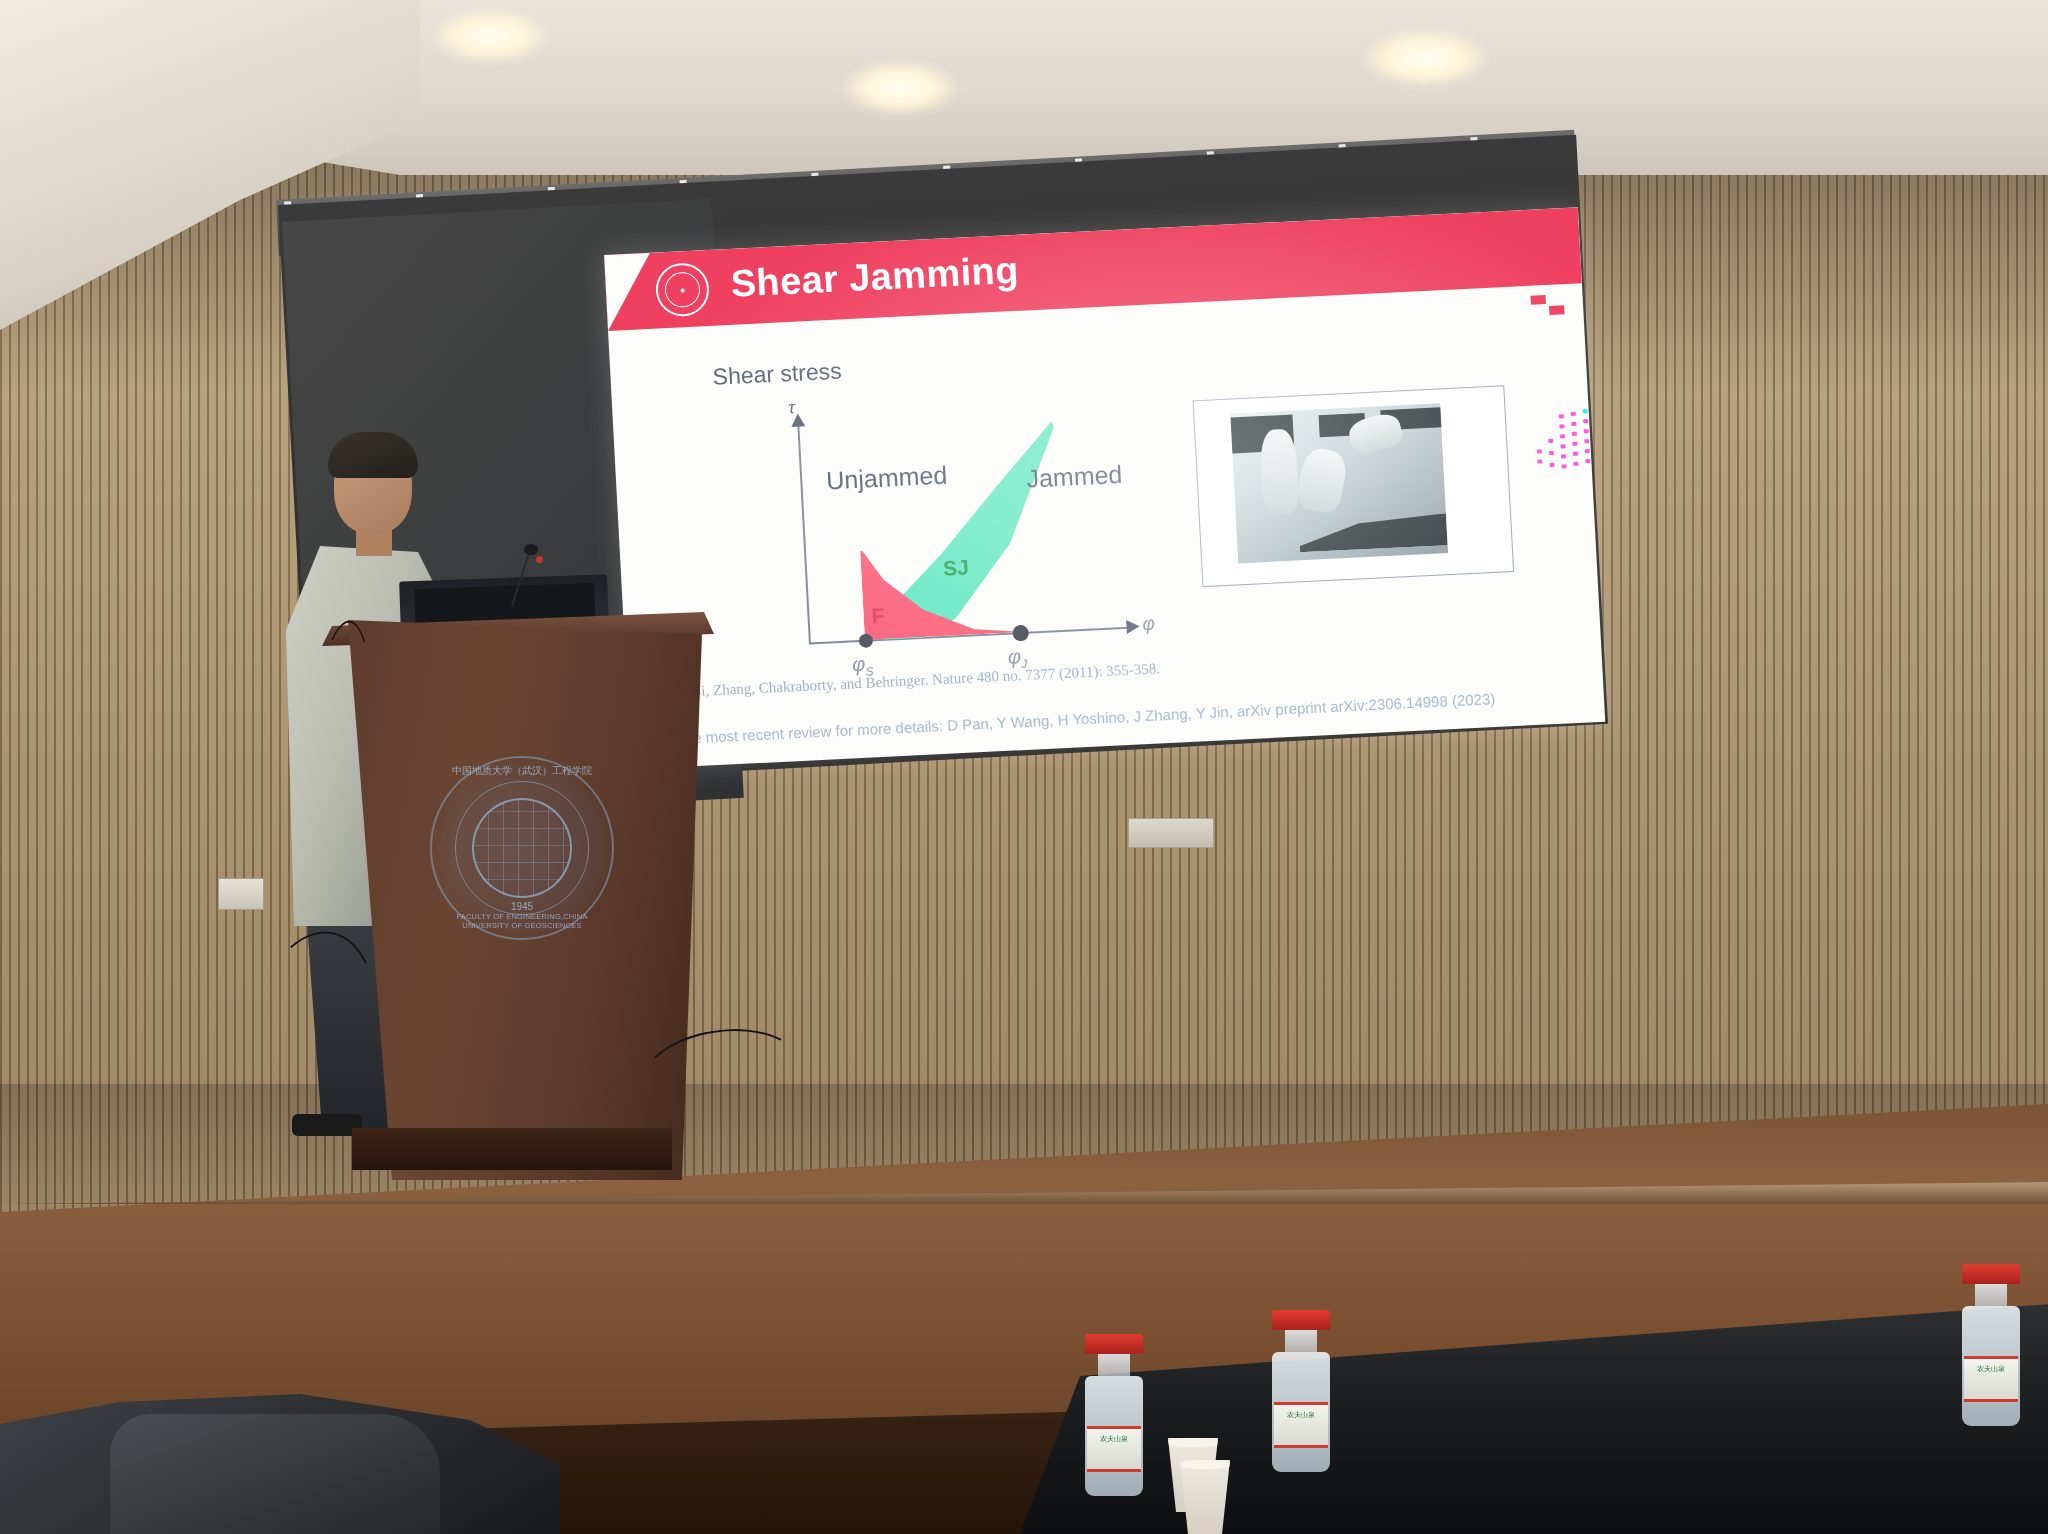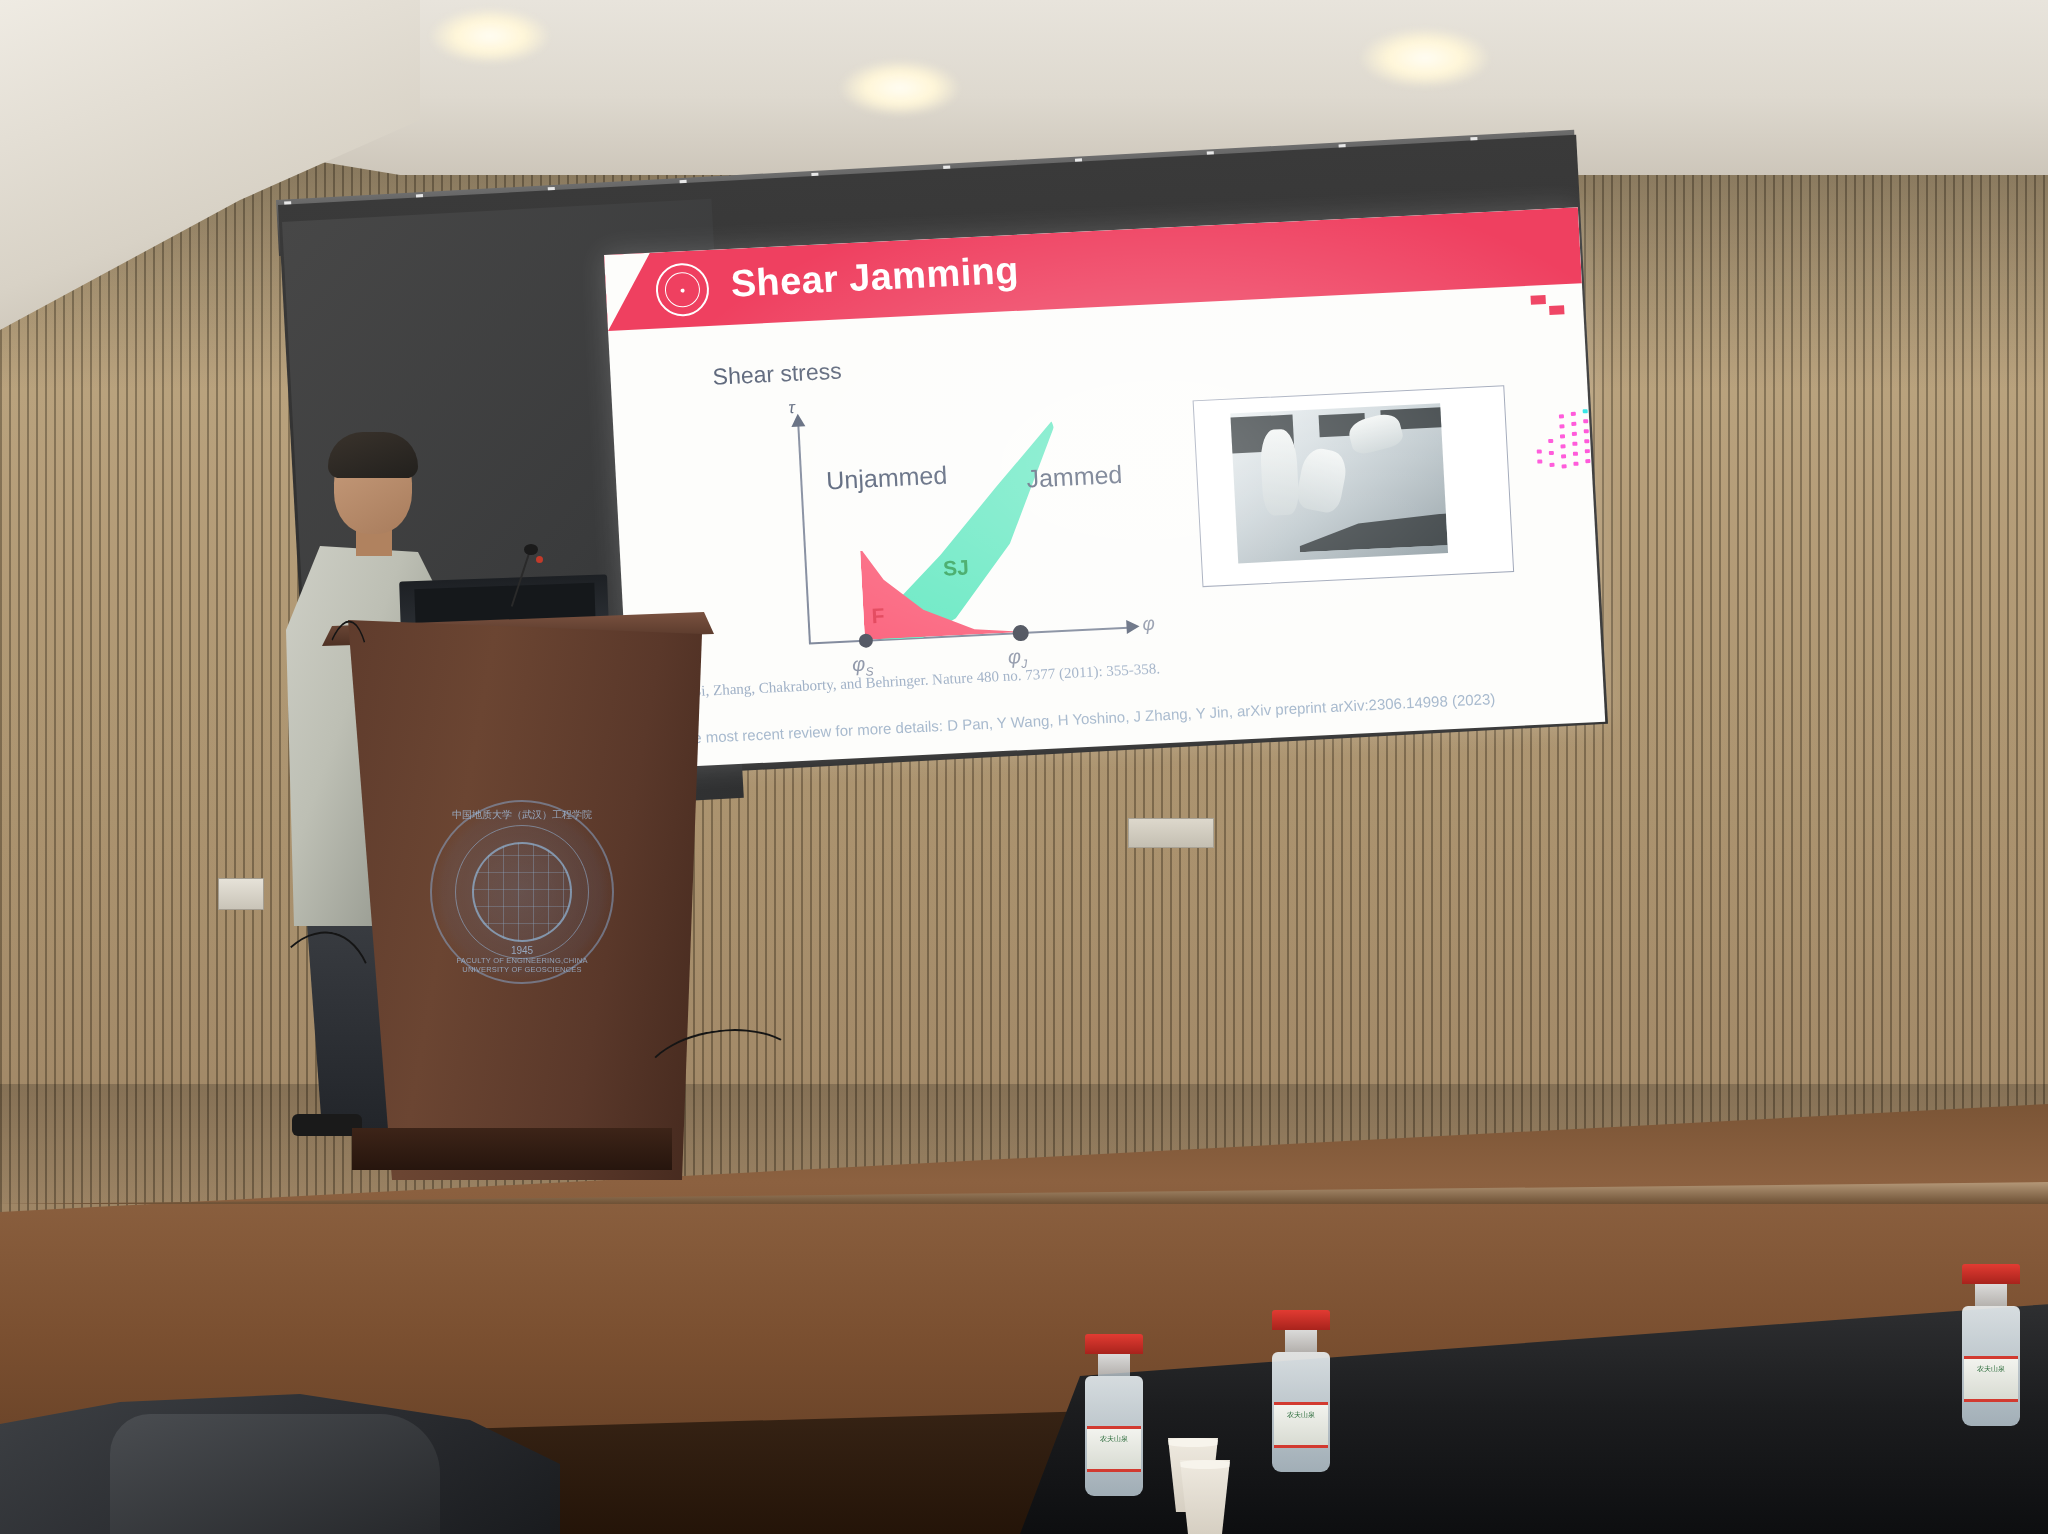--- a/index.html
+++ b/index.html
@@ -129,21 +129,21 @@
 
   
   .podium{position:absolute;left:330px;top:620px;width:380px;height:560px;
       background:linear-gradient(100deg,#5e3b2c 0%,#6b4532 35%,#5a382a 70%,#43281d 100%);
       clip-path:polygon(18px 0,372px 14px,352px 560px,62px 560px);}
   .podium-top{position:absolute;left:322px;top:612px;width:392px;height:34px;
       background:linear-gradient(180deg,#7a5240,#4e3124);
       clip-path:polygon(10px 14px,382px 0,392px 22px,0 34px);}
   .podium-base{position:absolute;left:352px;top:1128px;width:320px;height:42px;
       background:linear-gradient(180deg,#3d2418,#26150d);}
-  .emblem{position:absolute;left:430px;top:800px;width:180px;height:180px;
+  .emblem{position:absolute;left:430px;top:756px;width:180px;height:180px;
       border-radius:50%;opacity:.85;
       background:radial-gradient(circle,rgba(120,160,210,.22) 0%,rgba(90,130,190,.10) 62%,rgba(0,0,0,0) 72%);
       border:2px solid rgba(140,180,225,.55);
       display:flex;align-items:center;justify-content:center;}
   .emblem .ring{position:absolute;width:132px;height:132px;border-radius:50%;
       border:1px solid rgba(150,190,230,.6);}
   .emblem .globe{position:absolute;width:96px;height:96px;border-radius:50%;
       border:2px solid rgba(150,195,235,.75);
       background:
         repeating-linear-gradient(90deg,transparent 0 14px,rgba(150,195,235,.35) 14px 15px),

